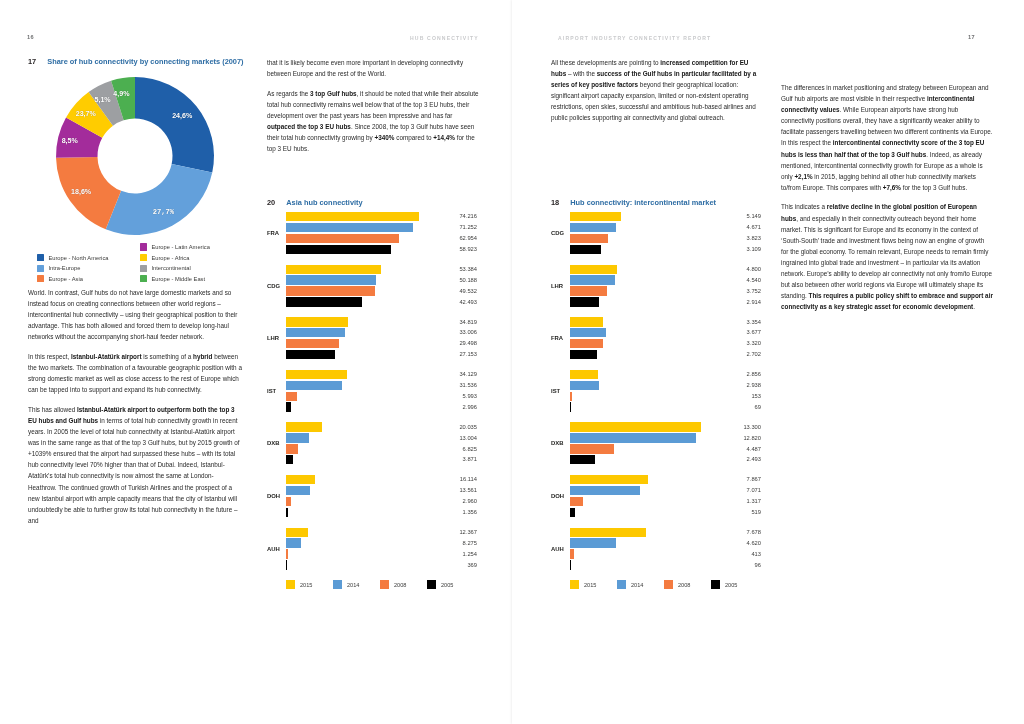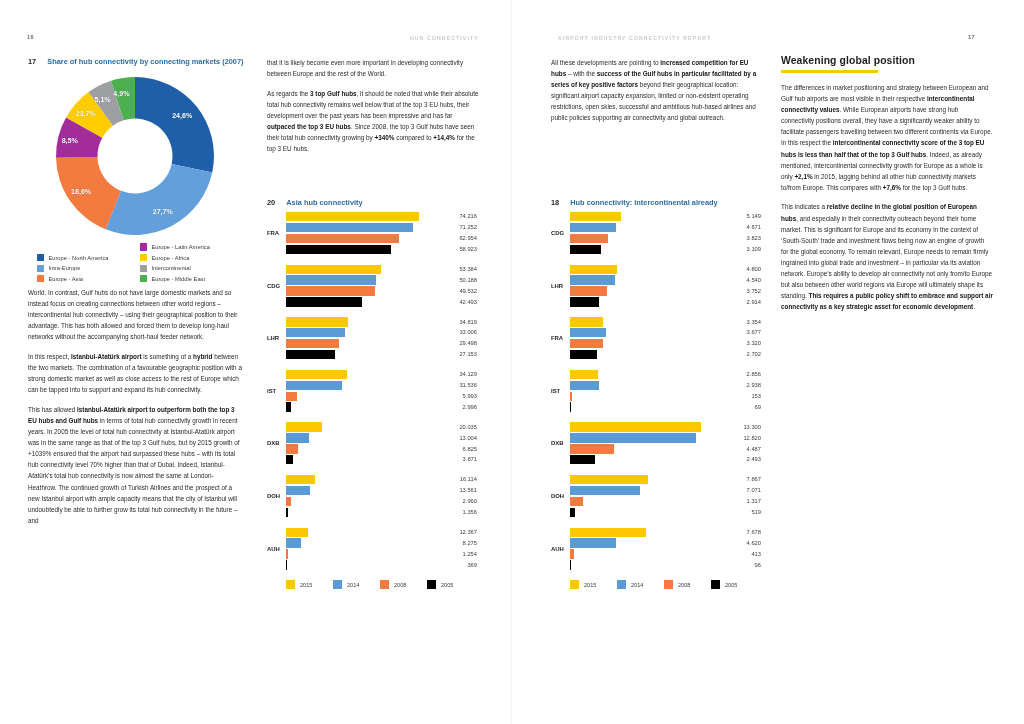--- a/index.html
+++ b/index.html
@@ -112,21 +112,21 @@
         <path d="M97,1 A79,79 0 0 1 174.23391576515195,96.61090772900191 L133.66166887586326,87.88492455490596 A37.5,37.5 0 0 0 97,42.5 Z" fill="#1F5FA9"></path>
         <path d="M174.23391576515195,96.61090772900191 A79,79 0 0 1 67.71540791543967,153.3717429698989 L83.09908603580996,114.82835900469884 A37.5,37.5 0 0 0 133.66166887586326,87.88492455490596 Z" fill="#63A0DB"></path>
         <path d="M67.71540791543967,153.3717429698989 A79,79 0 0 1 18.02188422447071,81.85936240337709 L59.5103880812361,80.88260873578027 A37.5,37.5 0 0 0 83.09908603580996,114.82835900469884 Z" fill="#F47B40"></path>
         <path d="M18.02188422447071,81.85936240337709 A79,79 0 0 1 28.053137902256367,41.434079722185764 L64.2720591308179,61.693392273189446 A37.5,37.5 0 0 0 59.5103880812361,80.88260873578027 Z" fill="#A32C9B"></path>
         <path d="M28.053137902256367,41.434079722185764 A79,79 0 0 1 50.605091405841456,16.05852319081398 L74.97710035087411,49.648033160196505 A37.5,37.5 0 0 0 64.2720591308179,61.693392273189446 Z" fill="#FFCC00"></path>
         <path d="M50.605091405841456,16.05852319081398 A79,79 0 0 1 73.08337023954867,4.70727245675387 L85.64716941750729,44.25978122947178 A37.5,37.5 0 0 0 74.97710035087411,49.648033160196505 Z" fill="#9D9FA2"></path>
         <path d="M73.08337023954867,4.70727245675387 A79,79 0 0 1 96.99999999999999,1 L97,42.5 A37.5,37.5 0 0 0 85.64716941750729,44.25978122947178 Z" fill="#4CAF50"></path>
       </svg>
     <div id="donut-labels">
         <div class="donut-label" style="left: 134.187px; top: 36.2672px;">24,6%</div>
-        <div class="donut-label" style="left: 114.735px; top: 131.802px;">27,7%</div>
+        <div class="donut-label" style="left: 114.735px; top: 131.802px; font-family: Liberation Mono, monospace;">27,7%</div>
         <div class="donut-label" style="left: 33.0757px; top: 112.082px;">18,6%</div>
         <div class="donut-label" style="left: 23.6312px; top: 60.7718px;">8,5%</div>
         <div class="donut-label" style="left: 37.7375px; top: 33.9965px;">23,7%</div>
         <div class="donut-label" style="left: 56.4977px; top: 19.5584px;">5,1%</div>
         <div class="donut-label" style="left: 75.3145px; top: 13.5162px;">4,9%</div>
       </div>
   </div>
 
   <div class="legend" id="donut-legend">
       <div style="height: 8px;"></div>
@@ -168,24 +168,20 @@
 
   <div class="col c2" style="top:57px;">
     <p><span>that it is likely become even more important in developing connectivity between Europe and the rest of the World.</span></p>
     <p><span>As regards the </span><b>3 top Gulf hubs</b><span>, it should be noted that while their absolute total hub connectivity remains well below that of the top 3 EU hubs, their development over the past years has been impressive and has far </span><b>outpaced the top 3 EU hubs</b><span>. Since 2008, the top 3 Gulf hubs have seen their total hub connectivity growing by </span><b>+340%</b><span> compared to </span><b>+14,4%</b><span> for the top 3 EU hubs.</span></p>
   </div>
 
   <div class="col c3" style="top:57px;">
     <p><span>All these developments are pointing to </span><b>increased competition for EU hubs</b><span> – with the </span><b>success of the Gulf hubs in particular facilitated by a series of key positive factors</b><span> beyond their geographical location: significant airport capacity expansion, limited or non-existent operating restrictions, open skies, successful and ambitious hub-based airlines and public policies supporting air connectivity and global outreach.</span></p>
   </div>
 
-  <div class="sec-head">
-    <h2>Weakening global position</h2>
-    <div class="sec-rule"></div>
-  </div>
 
   <div class="col c4" style="top:82px;">
     <p><span>The differences in market positioning and strategy between European and Gulf hub airports are most visible in their respective </span><b>intercontinental connectivity values</b><span>. While European airports have strong hub connectivity positions overall, they have a significantly weaker ability to facilitate passengers travelling between two different continents via Europe. In this respect the </span><b>intercontinental connectivity score of the 3 top EU hubs is less than half that of the top 3 Gulf hubs</b><span>. Indeed, as already mentioned, intercontinental connectivity growth for Europe as a whole is only </span><b>+2,1%</b><span> in 2015, lagging behind all other hub connectivity markets to/from Europe. This compares with </span><b>+7,6%</b><span> for the top 3 Gulf hubs.</span></p>
     <p><span> This indicates a </span><b>relative decline in the global position of European hubs</b><span>, and especially in their connectivity outreach beyond their home market. This is significant for Europe and its economy in the context of ‘South-South’ trade and investment flows being now an engine of growth for the global economy. To remain relevant, Europe needs to remain firmly ingrained into global trade and investment – in particular via its aviation network. Europe’s ability to develop air connectivity not only from/to Europe but also between other world regions via Europe will ultimately shape its standing. </span><b>This requires a public policy shift to embrace and support air connectivity as a key strategic asset for economic development</b><span>.</span></p>
   </div>
 
   <div class="fig-head" style="left:267px;top:198px;">
     <span class="fig-num">20</span>
     <span class="fig-title">Asia hub connectivity</span>
   </div>
@@ -352,21 +348,21 @@
         </div>
         <div class="bcl" style="position: absolute; left: 141px;">
           <span class="bcl-sw" style="background: rgb(0, 0, 0);"></span>
           <span>2005</span>
         </div>
       </div>
     </div>
 
   <div class="fig-head" style="left:551px;top:198px;">
     <span class="fig-num">18</span>
-    <span class="fig-title">Hub connectivity: intercontinental already</span>
+    <span class="fig-title">Hub connectivity: intercontinental market</span>
   </div>
   <div class="barchart" id="chart19" style="left:551px;top:212px;width:222px;">
       <div class="grp" style="height: 42.1px;">
         <div class="grp-label">CDG</div>
         <div class="bars">
           <div class="bar-row">
             <div class="bar" style="width: 50.7798px; background: rgb(253, 200, 0);"></div>
             <div class="bar-val" style="left: 161px;">5.149</div>
           </div>
           <div class="bar-row">

